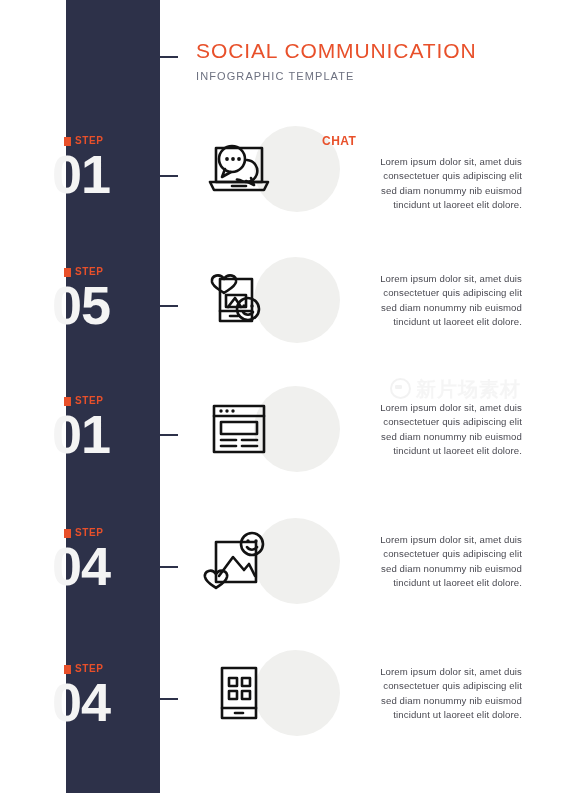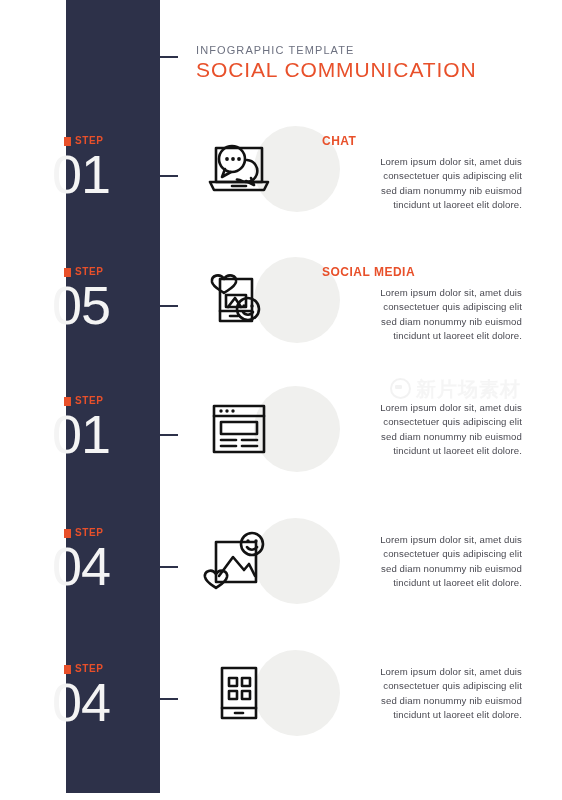--- a/index.html
+++ b/index.html
@@ -54,21 +54,21 @@
     letter-spacing: 0.6px;
     color: #e8502a;
     line-height: 10px;
     white-space: nowrap;
   }
   .step-number {
     position: absolute;
     left: 52px;
     top: 11px;
     font-size: 54px;
-    font-weight: normal;
+    font-weight: bold;
     color: #f4f4f4;
     line-height: 54px;
     letter-spacing: -1px;
     white-space: nowrap;
   }
 
   
   .connector {
     position: absolute;
     left: 152px;
@@ -193,22 +193,22 @@
     line-height: 20px;
     white-space: nowrap;
   }
 </style>
 </head>
 <body>
 
 <div id="dark-panel"></div>
 
 <div id="header">
+  <div id="header-title">SOCIAL COMMUNICATION</div>
   <div id="header-subtitle">INFOGRAPHIC TEMPLATE</div>
-  <div id="header-title">SOCIAL COMMUNICATION</div>
 </div>
 
 <div class="connector" style="top:56px;"></div>
 
 <div id="steps-root">
     <div class="step-marker" style="top: 136px;">
       <div class="step-kicker">
         <span class="step-kicker-square"></span>
         <span class="step-kicker-text">STEP</span>
       </div>
@@ -259,21 +259,20 @@
       <path fill="none" stroke="#121212" stroke-width="2.6" stroke-linecap="round" stroke-linejoin="round" d="M22 16 c-4 -6 -13 -4 -12 3 c1 5 8 8 12 11 c4 -3 11 -6 12 -11 c1 -7 -8 -9 -12 -3 Z"></path>
       <path fill="none" stroke="#121212" stroke-width="2.6" stroke-linecap="round" stroke-linejoin="round" d="M24 32 H44 V44 H24 Z"></path>
       <path fill="none" stroke="#121212" stroke-width="2.6" stroke-linecap="round" stroke-linejoin="round" d="M26 44 L33 35 L39 44"></path>
       <circle fill="none" stroke="#121212" stroke-width="2.6" stroke-linecap="round" stroke-linejoin="round" cx="46" cy="46" r="11"></circle>
       <circle cx="42" cy="43" r="1.7" fill="#121212"></circle>
       <circle cx="50" cy="43" r="1.7" fill="#121212"></circle>
       <path fill="none" stroke="#121212" stroke-width="2.6" stroke-linecap="round" stroke-linejoin="round" d="M41 49 a6 6 0 0 0 10 0"></path>
     </svg>
       </div>
       <div class="row-text">
-        <div class="row-title">SOCIAL MEDIA</div>
         <div class="row-body">
           <span>Lorem ipsum dolor sit, amet duis</span>
           <span>consectetuer quis adipiscing elit</span>
           <span>sed diam nonummy nib euismod</span>
           <span>tincidunt ut laoreet elit dolore.</span>
         </div>
       </div>
     </div>
     <div class="step-marker" style="top: 396px;">
       <div class="step-kicker">

